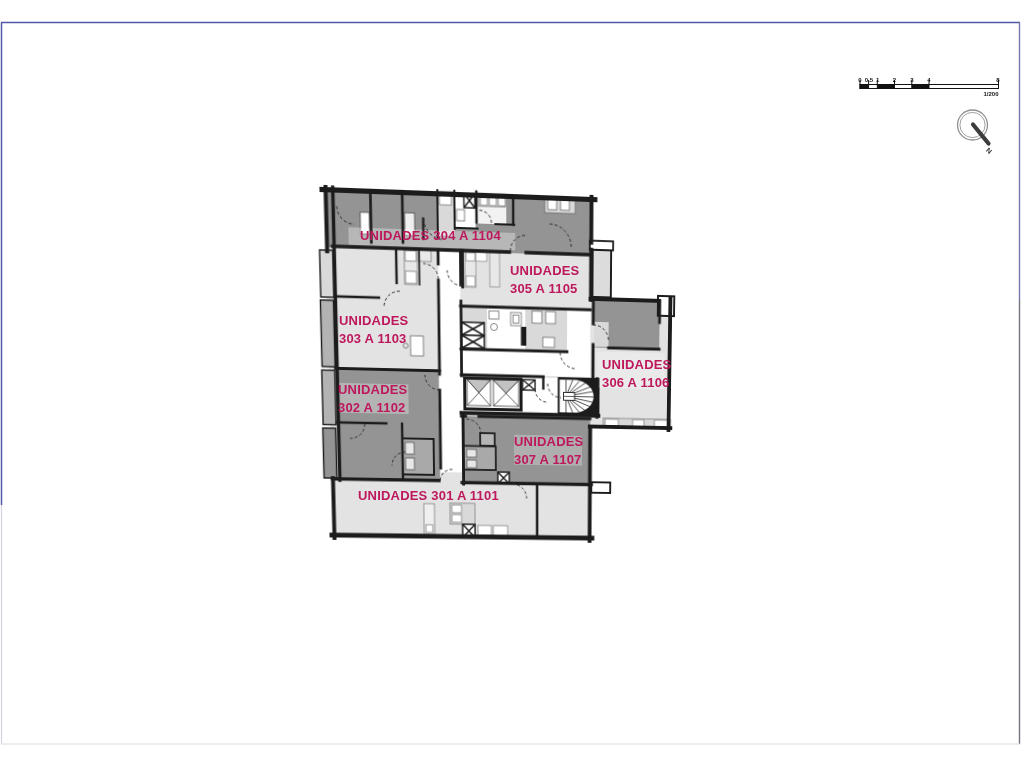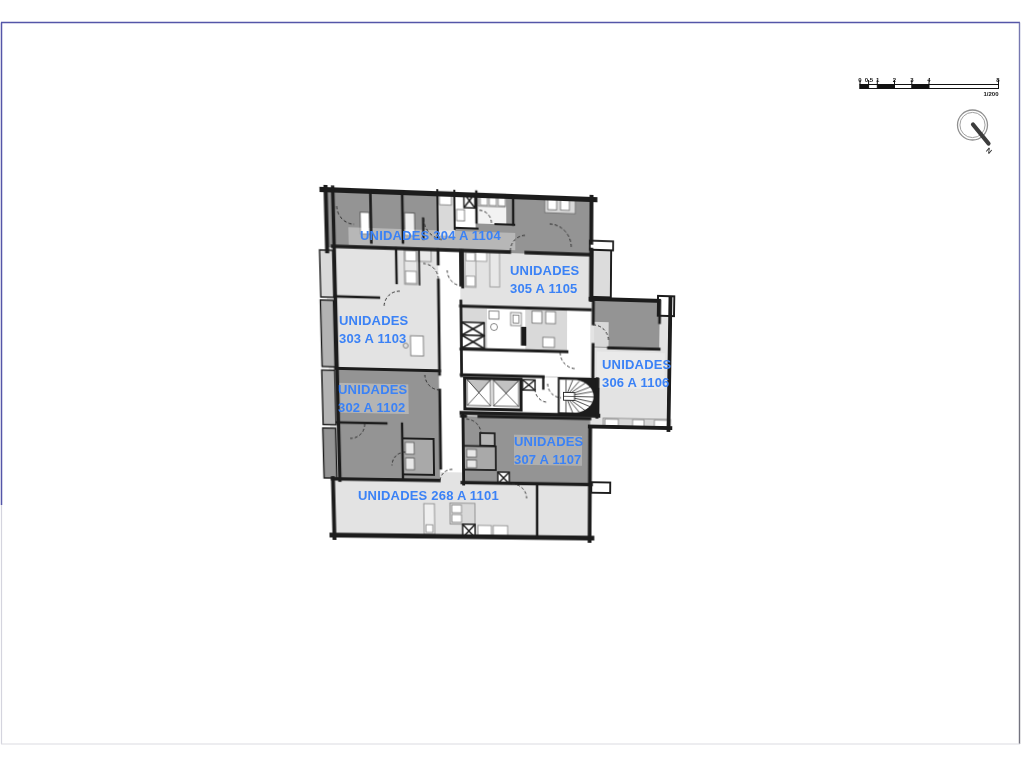--- a/index.html
+++ b/index.html
@@ -1,19 +1,19 @@
 <!DOCTYPE html>
 <html><head>
 <meta charset="utf-8">
 <style>
 html,body{margin:0;padding:0;width:1024px;height:768px;background:#fff;overflow:hidden}
 body{font-family:"Liberation Sans",sans-serif;position:relative}
 #plan{position:absolute;left:0;top:0;width:370px;height:360px;transform-origin:0 0;
 transform:matrix3d(1.045582,0.051917,0,0.00007458, 0.066517,1.067101,0,0.00012243, 0,0,1,0, 313.652,181.399,0,1)}
-.lbl{position:absolute;font-weight:bold;color:#3b82f6;font-size:13px;line-height:18px;letter-spacing:0.2px;white-space:nowrap}
+.lbl{position:absolute;font-weight:bold;color:#be185d;font-size:13px;line-height:18px;letter-spacing:0.2px;white-space:nowrap}
 </style>
 </head>
 <body>
 
 <svg width="1024" height="768" style="position:absolute;left:0;top:0">
   <line x1="1" y1="22.5" x2="1020" y2="22.5" stroke="#5456a8" stroke-width="1.6"></line>
   <line x1="1.5" y1="22.5" x2="1.5" y2="505" stroke="#5456a8" stroke-width="1.5"></line>
   <line x1="1.5" y1="505" x2="1.5" y2="744" stroke="#d4d4de" stroke-width="1.2"></line>
   <line x1="1019.5" y1="22.5" x2="1019.5" y2="300" stroke="#7678b0" stroke-width="1.4"></line>
   <line x1="1019.5" y1="300" x2="1019.5" y2="744" stroke="#73737f" stroke-width="1.4"></line>
@@ -396,13 +396,13 @@
   </g>
 </svg>
 </div>
 
 <div class="lbl" style="left:360px;top:227px">UNIDADES 304 A 1104</div>
 <div class="lbl" style="left:510px;top:262px">UNIDADES<br>305 A 1105</div>
 <div class="lbl" style="left:339px;top:312px">UNIDADES<br>303 A 1103</div>
 <div class="lbl" style="left:338px;top:381px">UNIDADES<br>302 A 1102</div>
 <div class="lbl" style="left:602px;top:356px">UNIDADES<br>306 A 1106</div>
 <div class="lbl" style="left:514px;top:433px">UNIDADES<br>307 A 1107</div>
-<div class="lbl" style="left:358px;top:487px">UNIDADES 268 A 1101</div>
+<div class="lbl" style="left:358px;top:487px">UNIDADES 301 A 1101</div>
 
 </body></html>

